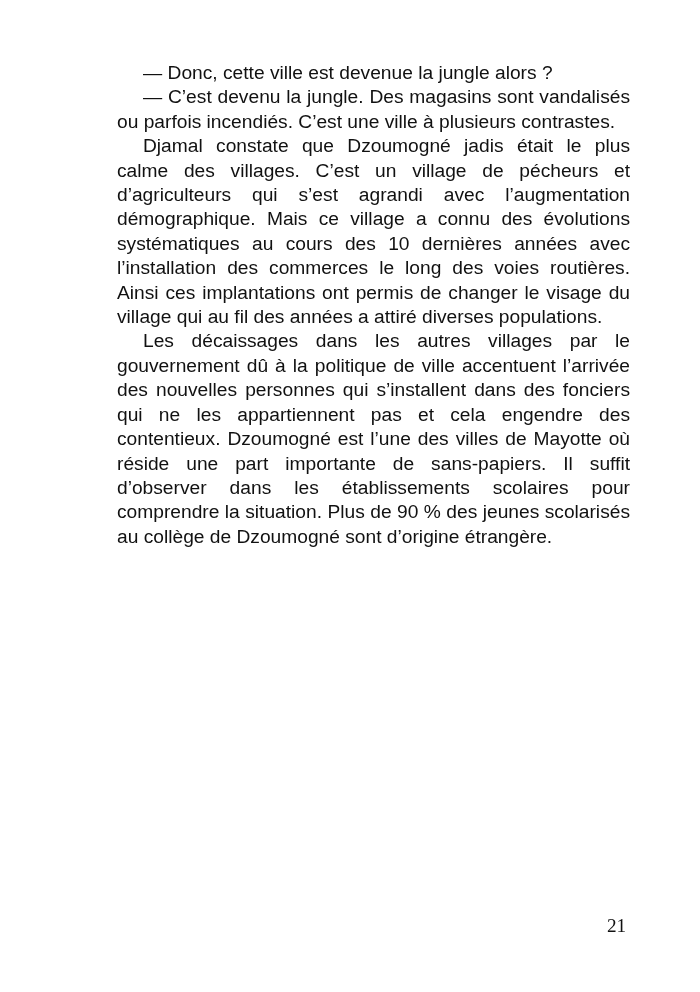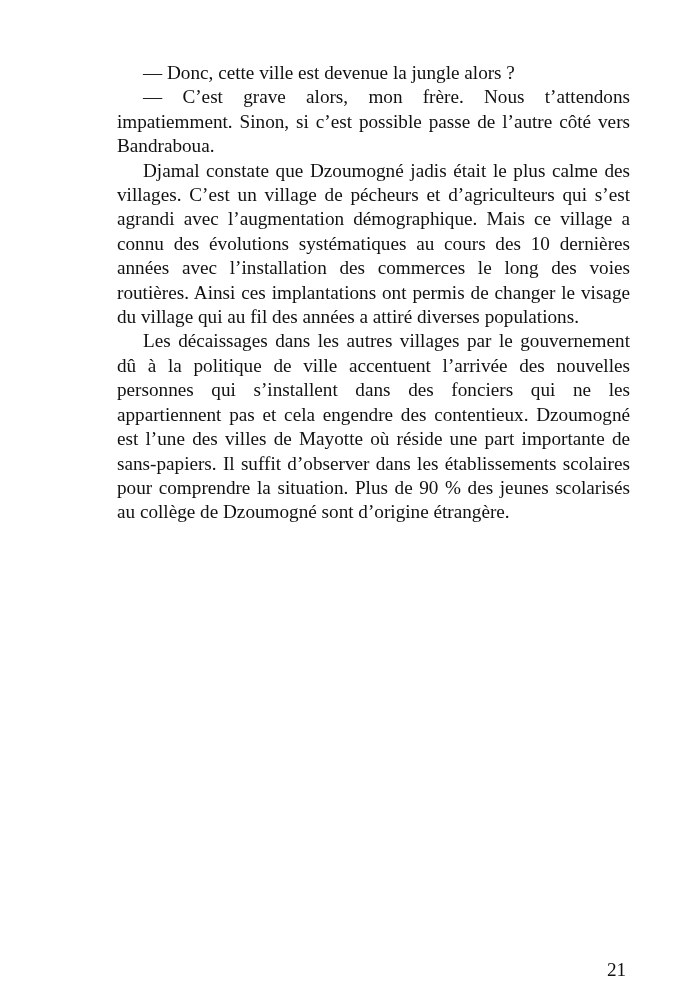--- a/index.html
+++ b/index.html
@@ -11,44 +11,43 @@
       width: 700px;
       height: 992px;
       position: relative;
       overflow: hidden;
     }
     .page {
       position: absolute;
       left: 117px;
       top: 61px;
       width: 513px;
-      font-family: Liberation Serif, serif;
+      font-family: Liberation Sans, sans-serif;
       font-size: 19.2px;
       line-height: 24.4px;
       color: #111111;
     }
     .para {
       margin: 0;
       text-indent: 26px;
       text-align: justify;
       hyphens: manual;
     }
     .page-number {
       position: absolute;
       left: 607px;
       top: 915px;
       font-family: "Liberation Serif", serif;
       font-size: 19.2px;
       color: #111111;
-      margin-top: 44px;
     }
   </style>
 </head>
 <body>
 
 <div class="page">
   <p class="para">— Donc, cette ville est devenue la jungle alors ?</p>
-  <p class="para">— C’est grave alors, mon frère. Nous t’attendons impatiemment. Sinon, si c’est possible passe de l’autre côté vers Bandraboua.</p>
+  <p class="para">— C’est devenu la jungle. Des magasins sont vandalisés ou parfois incendiés. C’est une ville à plusieurs contrastes.</p>
   <p class="para">Djamal constate que Dzoumogné jadis était le plus calme des villages. C’est un village de pécheurs et d’agriculteurs qui s’est agrandi avec l’augmentation démographique. Mais ce village a connu des évolutions systématiques au cours des 10 dernières années avec l’installation des commerces le long des voies routières. Ainsi ces implantations ont permis de changer le visage du village qui au fil des années a attiré diverses populations.</p>
   <p class="para">Les décaissages dans les autres villages par le gouvernement dû à la politique de ville accentuent l’arrivée des nouvelles personnes qui s’installent dans des fonciers qui ne les appartiennent pas et cela engendre des contentieux. Dzoumogné est l’une des villes de Mayotte où réside une part importante de sans-papiers. Il suffit d’observer dans les établissements scolaires pour comprendre la situation. Plus de 90 % des jeunes scolarisés au collège de Dzoumogné sont d’origine étrangère.</p>
 </div>
 
 <div class="page-number">21</div>
 
 </body></html>

